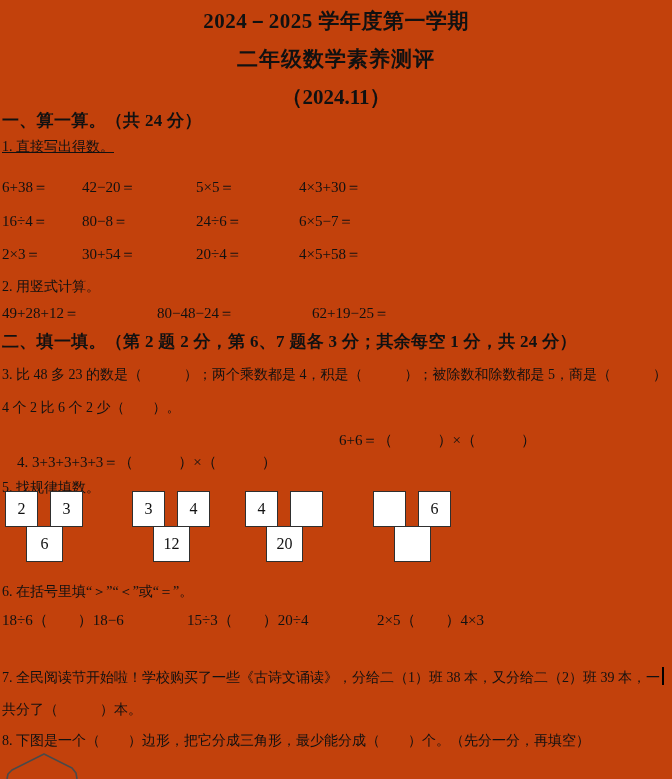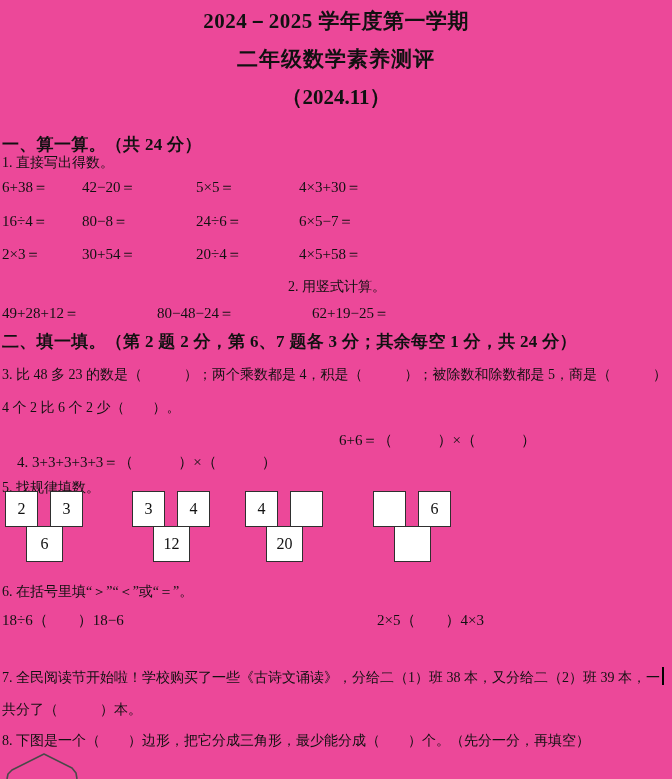--- a/index.html
+++ b/index.html
@@ -1,39 +1,39 @@
 <!DOCTYPE html>
 <html><head>
 <meta charset="utf-8">
 <style>
   html,body{margin:0;padding:0;background:#fff;}
   #page{
     position:relative;
     width:672px;height:779px;
-    background:#ec4899;
+    background:#c2410c;
     overflow:hidden;
     font-family:"Liberation Serif","DejaVu Serif",serif;
     color:#111111;
   }
   .line{
     position:absolute;left:2px;right:0;
     white-space:pre;
     font-size:14px;line-height:22px;
     color:#111111;
   }
   .center{left:0;right:0;text-align:center;}
   .title-main{top:10px;font-size:21px;font-weight:bold;letter-spacing:.5px;}
   .title-sub{top:48px;font-size:21px;font-weight:bold;letter-spacing:1px;}
   .title-date{top:86px;font-size:21px;font-weight:bold;}
   .sec-head{font-size:17px;font-weight:bold;letter-spacing:.3px;}
-  .sec1-head{top:134px;}
-  .q1-label{top:152px;}
+  .sec1-head{top:110px;}
+  .q1-label{top:136px;text-decoration:underline;}
   .eq{font-size:15px;}
   .q1-r1{top:176px;} .q1-r2{top:210px;} .q1-r3{top:243px;}
-  .q2-label{top:276px;text-align:center;}
+  .q2-label{top:276px;}
   .q2-row{top:302px;}
   .sec2-head{top:331px;}
   .q3-l1{top:364px;}
   .q3-l2{top:397px;}
   .q4-row{top:429px;}
   .q5-label{top:477px;}
   .q6-label{top:581px;}
   .q6-r1{top:609px;} .q6-r2{top:638px;}
   .q7-l1{top:667px;}
   .q7-l2{top:699px;}
@@ -135,20 +135,21 @@
     <div class="fgroup g3">
       <div class="nbox ntl"></div>
       <div class="nbox ntr">6</div>
       <div class="nbox nb"></div>
     </div>
   </div>
 
   <div class="line q6-label">6. 在括号里填“＞”“＜”或“＝”。</div>
   <div class="line eq q6-r1">
     <span class="col q6c0">18÷6（        ）18−6</span>
+    <span class="col q6c1">15÷3（        ）20÷4</span>
     <span class="col q6c2">2×5（        ）4×3</span>
   </div>
 
   <div class="line q7-l1"><span>7. 全民阅读节开始啦！学校购买了一些《古诗文诵读》，分给二（1）班 38 本，又分给二（2）班 39 本，一</span><span class="caret"></span></div>
   <div class="line q7-l2">共分了（            ）本。</div>
 
   <div class="line q8-l1">8. 下图是一个（        ）边形，把它分成三角形，最少能分成（        ）个。（先分一分，再填空）</div>
 
   <svg id="q8-shape" width="84" height="29" viewBox="0 0 84 29">
     <polyline points="6,29 7,24 11,20 43,4 71,18 75,23 76,29" fill="none" stroke="#4a4a4a" stroke-width="1.6" stroke-linejoin="round"></polyline>

